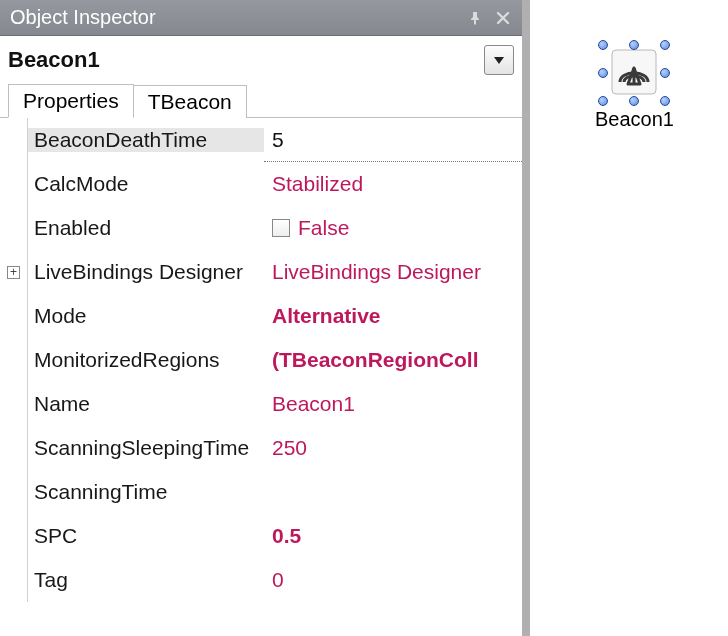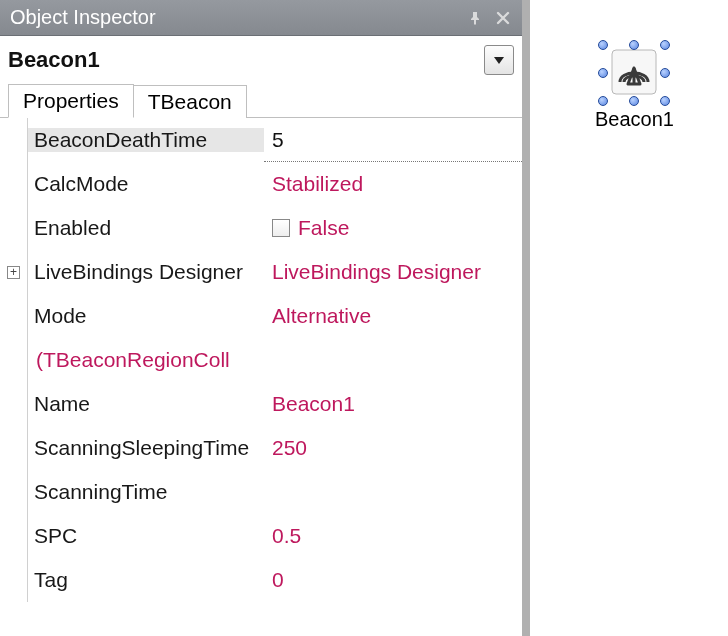--- a/index.html
+++ b/index.html
@@ -144,21 +144,21 @@
     .prop-val {
       flex: 1;
       padding-left: 8px;
       color: #be185d;
       white-space: nowrap;
       overflow: hidden;
       display: flex;
       align-items: center;
       gap: 8px;
     }
-    .prop-val.bold { font-weight: 400; }
+    .prop-val.bold { font-weight: 700; }
     .row.sel {
       background: #fff;
     }
     .row.sel .prop-name {
       background: #e6e6e6;
     }
     .row.sel .prop-val {
       border-bottom: 1px dotted #777;
       color: #111;
       height: 100%;
@@ -284,20 +284,21 @@
       </div>
 
       <div class="row">
         <div class="gutter"></div>
         <div class="prop-name">Mode</div>
         <div class="prop-val bold">Alternative</div>
       </div>
 
       <div class="row">
         <div class="gutter"></div>
+        <div class="prop-name">MonitorizedRegions</div>
         <div class="prop-val bold">(TBeaconRegionColl</div>
       </div>
 
       <div class="row">
         <div class="gutter"></div>
         <div class="prop-name">Name</div>
         <div class="prop-val">Beacon1</div>
       </div>
 
       <div class="row">

